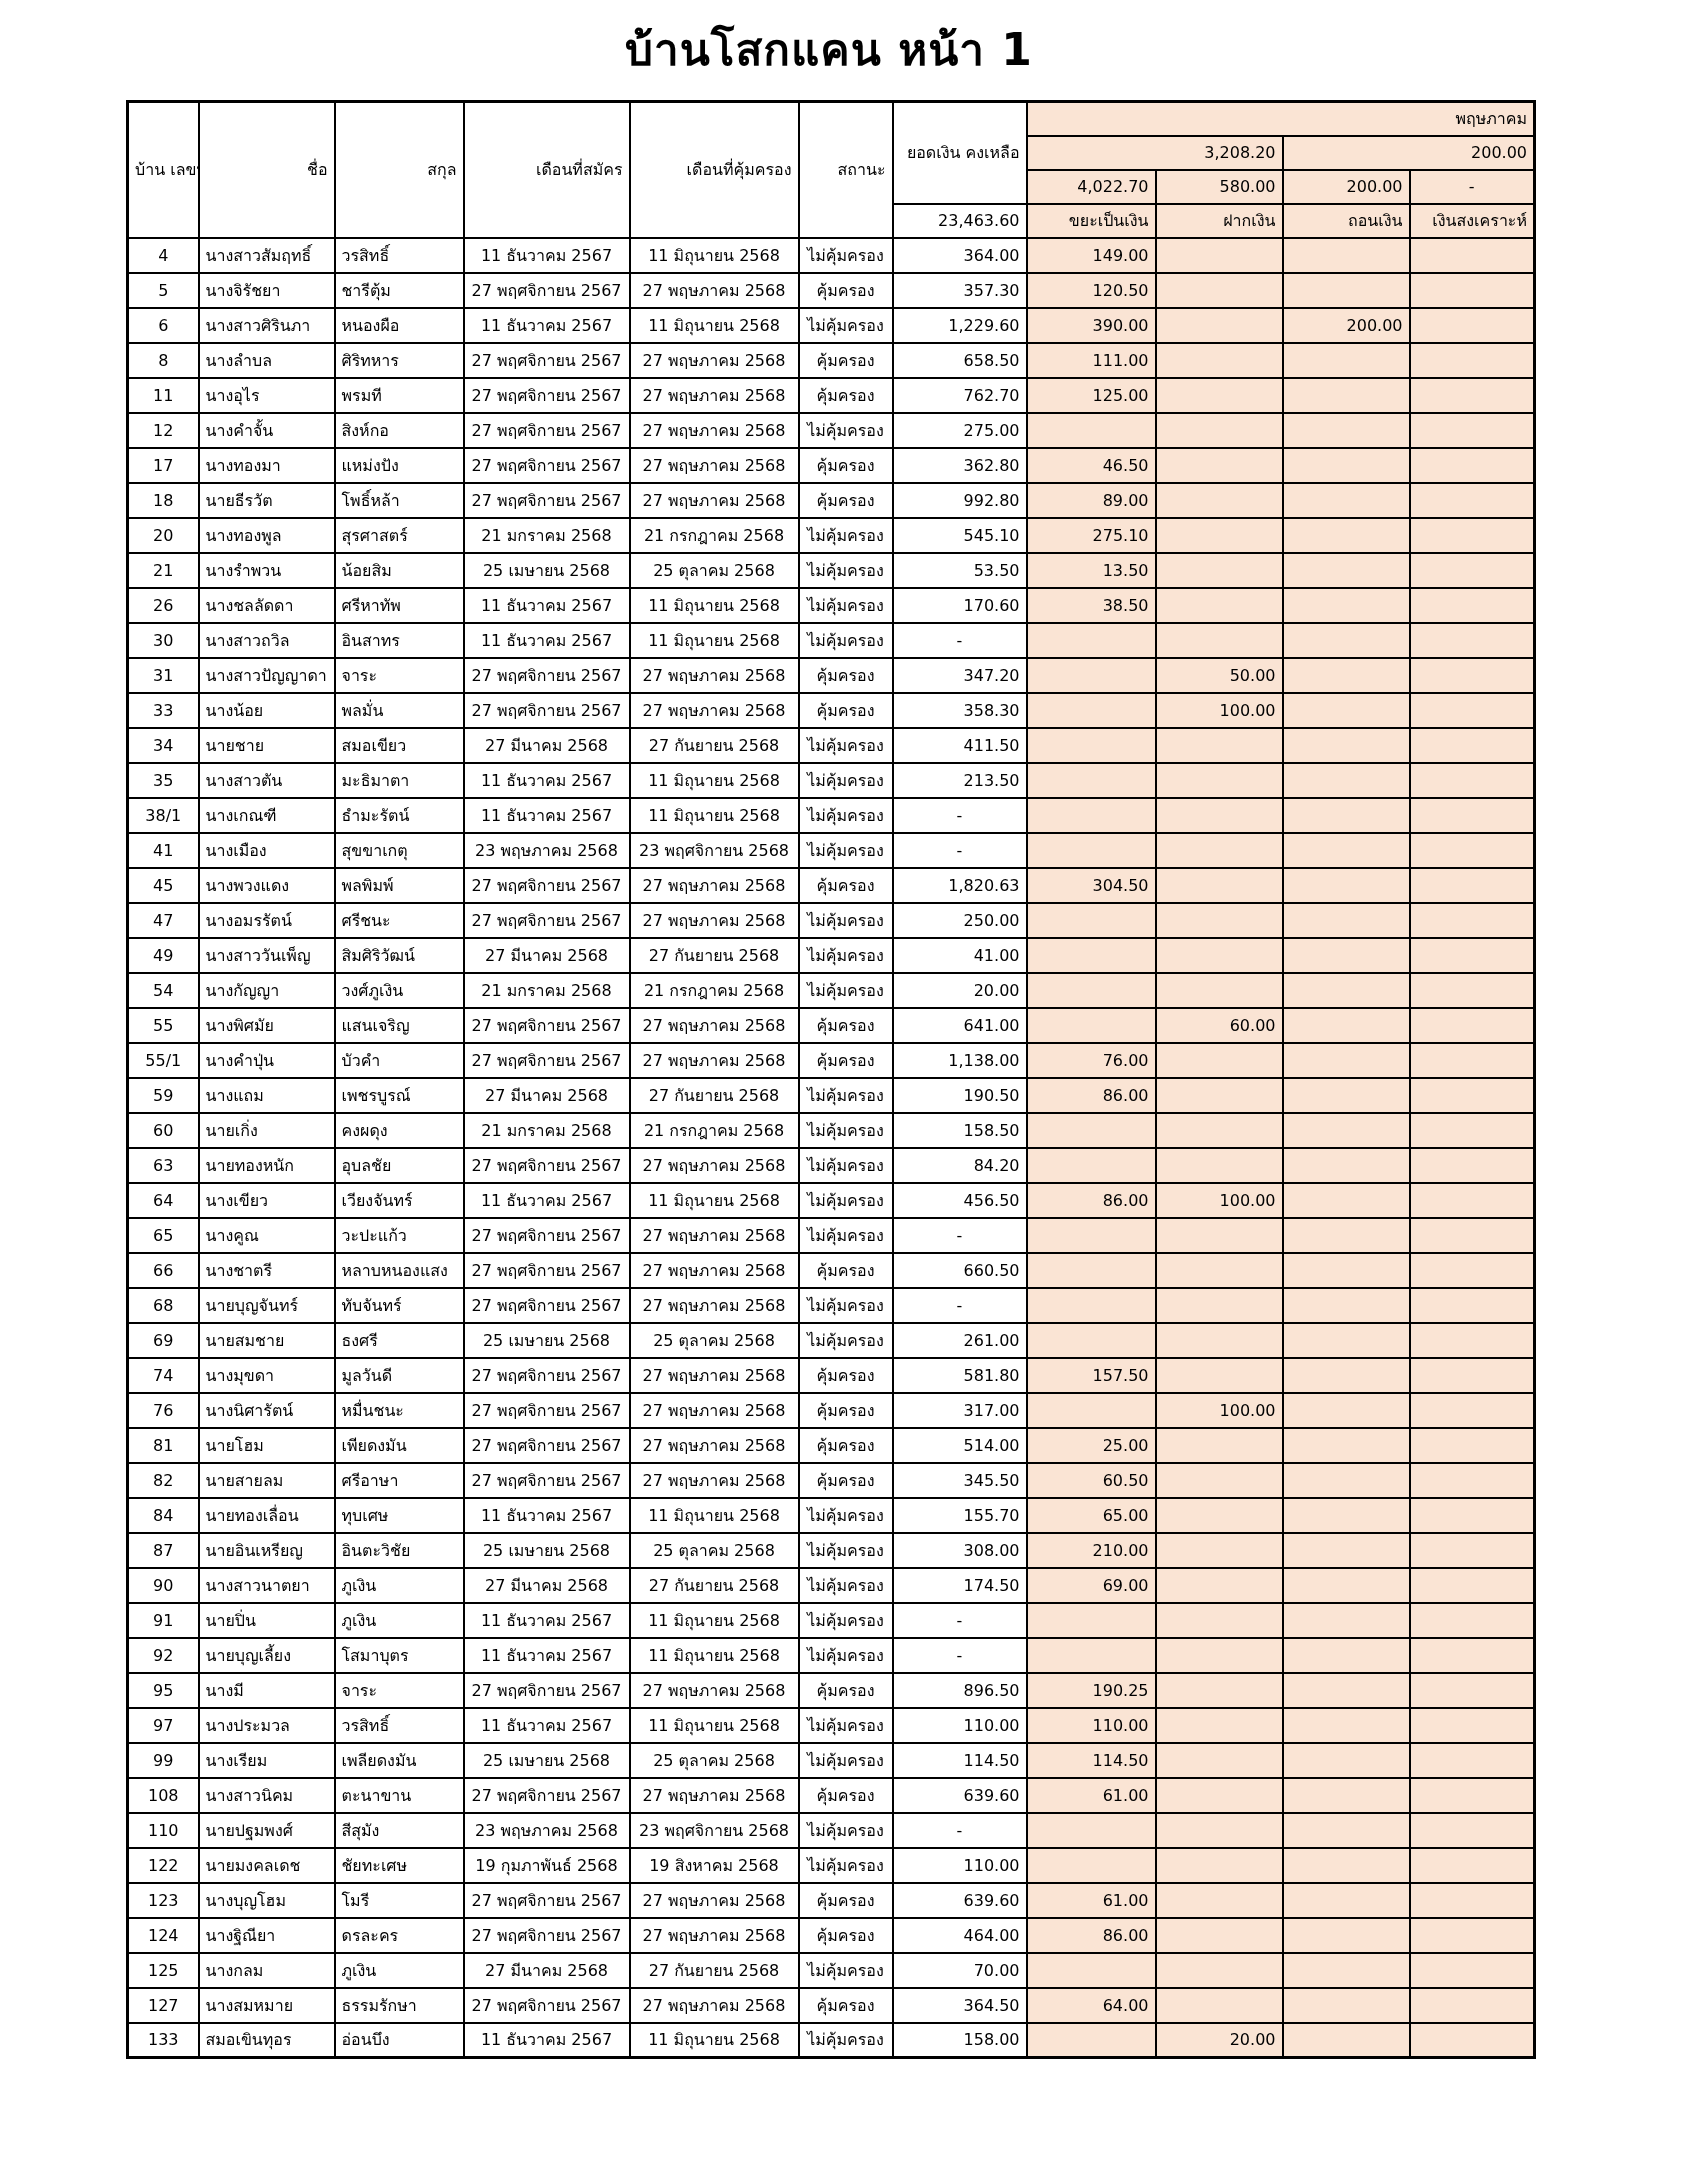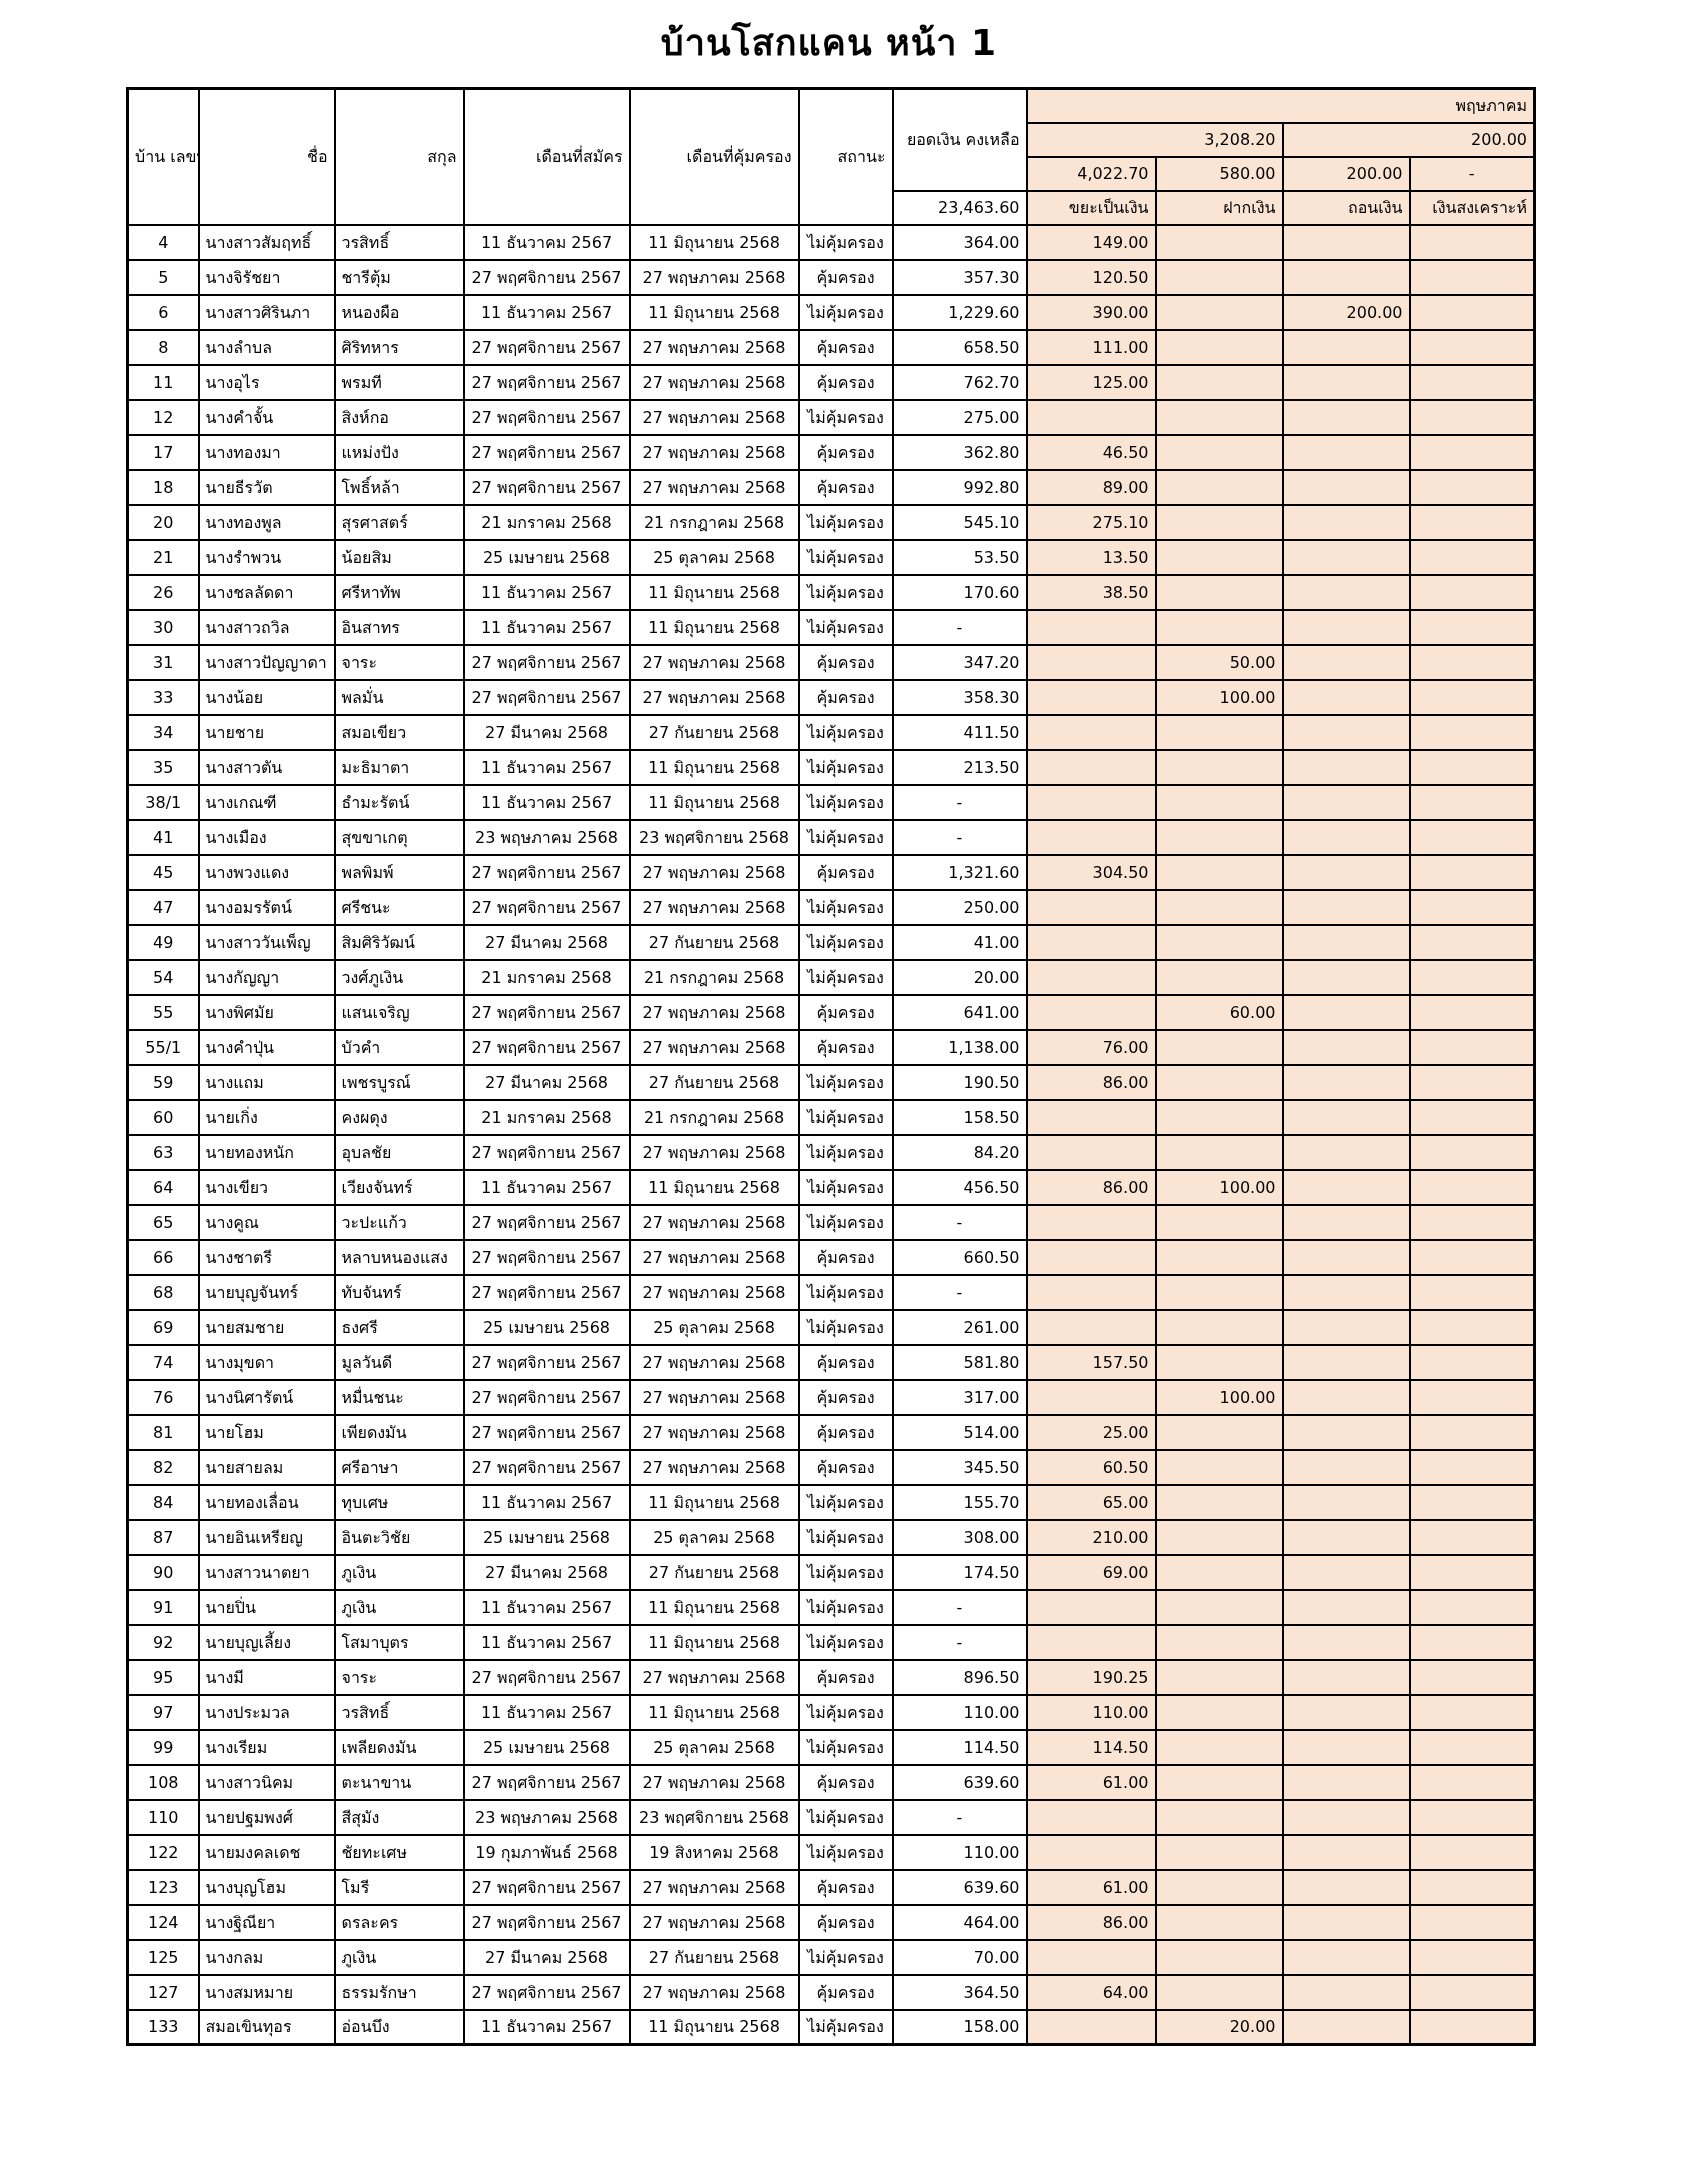--- a/index.html
+++ b/index.html
@@ -8,21 +8,21 @@
   body {
     width: 1683px; height: 2178px;
     background: #ffffff;
     font-family: "DejaVu Sans", "Liberation Sans", sans-serif;
     color: #000;
   }
   .title {
     width: 1406px;
     margin: 14px 0 16px 126px;
     text-align: center;
-    font-size: 36px;
+    font-size: 44px;
     font-weight: bold;
     letter-spacing: 1px;
   }
   table.ledger {
     border-collapse: collapse;
     table-layout: fixed;
     width: 1406px;
     margin-left: 126px;
     border: 3px solid var(--line);
   }
@@ -326,21 +326,21 @@
         <td class="pink num"></td>
         <td class="pink num"></td>
       </tr>
       <tr>
         <td class="ctr">45</td>
         <td class="lft">นางพวงแดง</td>
         <td class="lft">พลพิมพ์</td>
         <td class="ctr">27 พฤศจิกายน 2567</td>
         <td class="ctr">27 พฤษภาคม 2568</td>
         <td class="ctr">คุ้มครอง</td>
-        <td class="num">1,321.60</td>
+        <td class="num">1,820.63</td>
         <td class="pink num">304.50</td>
         <td class="pink num"></td>
         <td class="pink num"></td>
         <td class="pink num"></td>
       </tr>
       <tr>
         <td class="ctr">47</td>
         <td class="lft">นางอมรรัตน์</td>
         <td class="lft">ศรีชนะ</td>
         <td class="ctr">27 พฤศจิกายน 2567</td>

